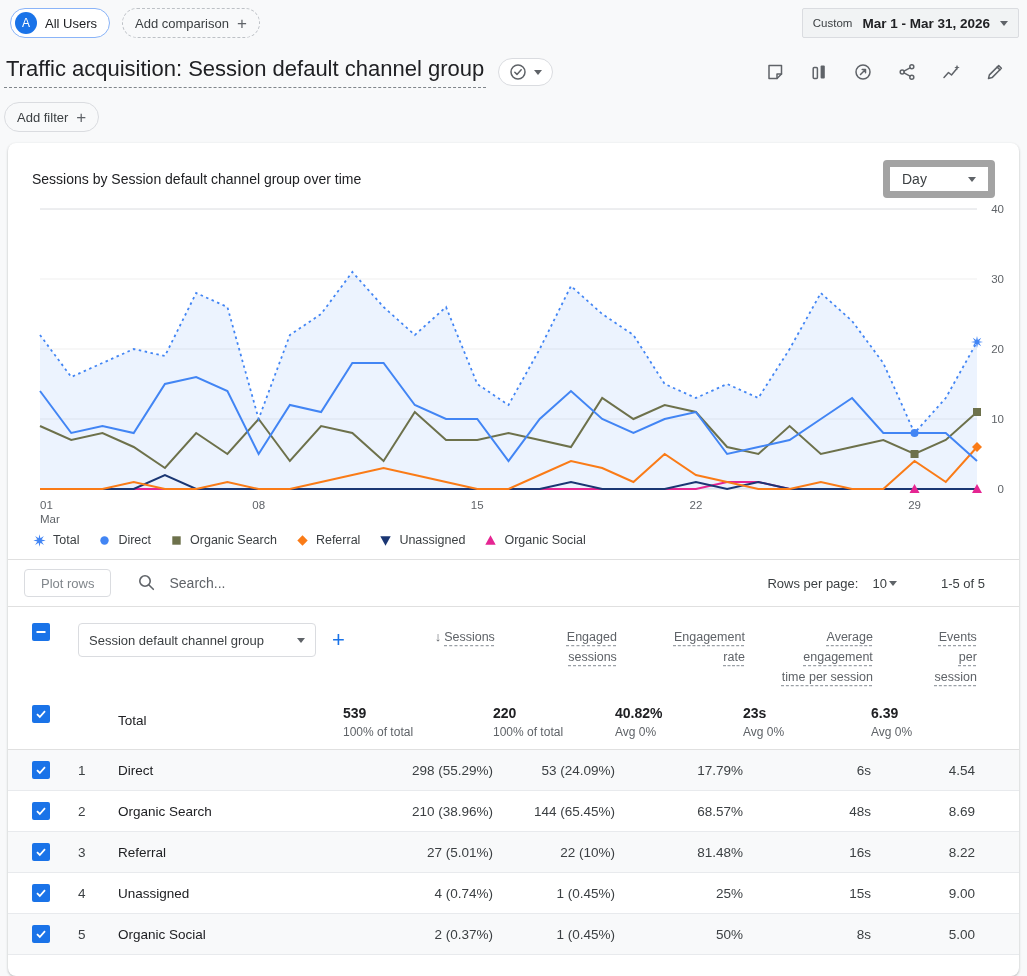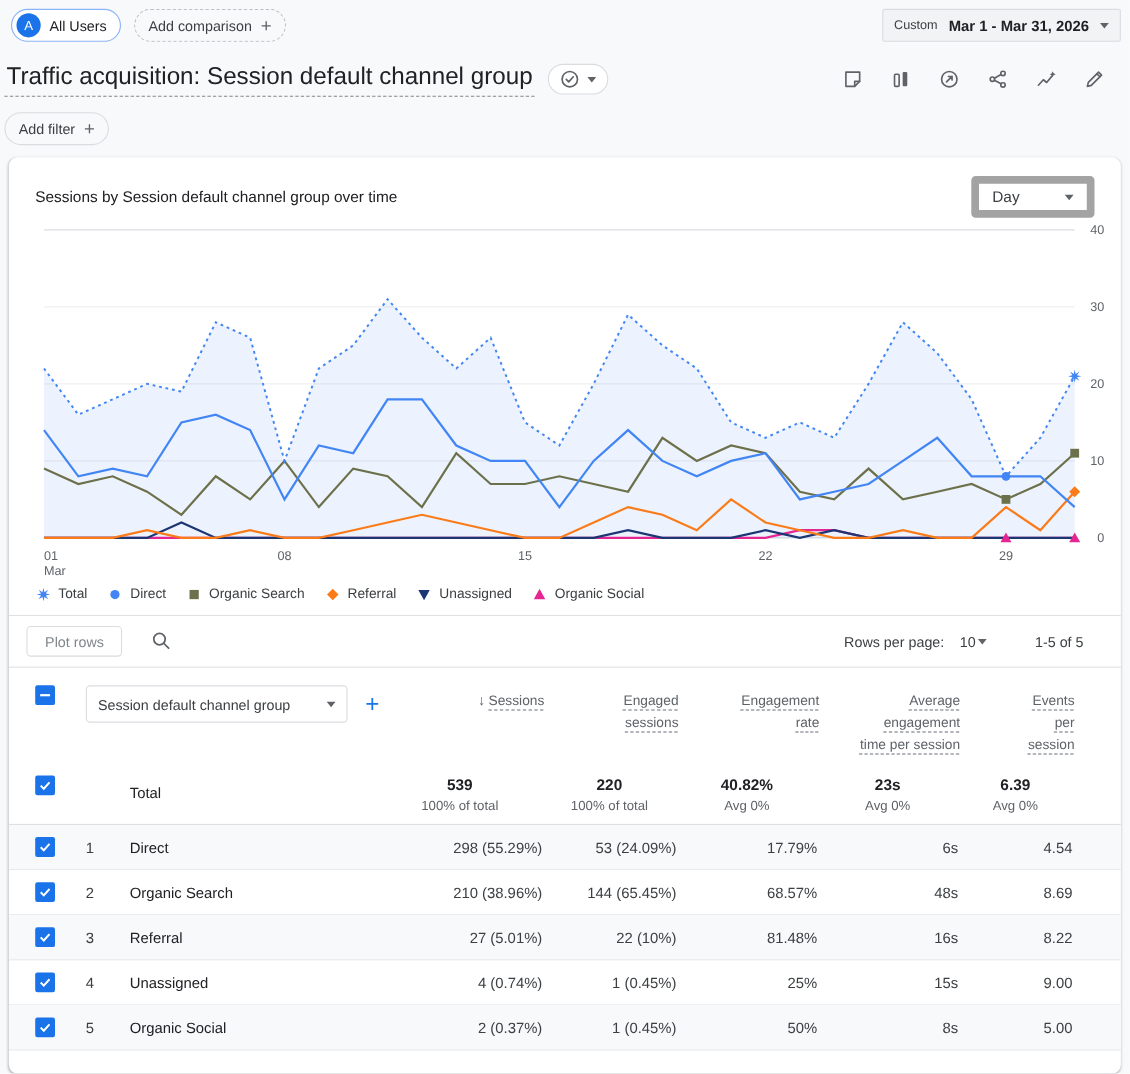--- a/index.html
+++ b/index.html
@@ -69,21 +69,21 @@
   .adddim { color:#1a73e8; font-size:22px; margin-left:16px; cursor:pointer; line-height:1; }
   .hcell { text-align:right; font-size:12.5px; color:#5f6368; line-height:20px; padding-top:4px; cursor:pointer; }
   .hu { text-decoration:underline dashed; text-decoration-color:#9aa0a6; text-underline-offset:4px;
         display:inline-block; text-align:right; }
   .mw72{max-width:72px;} .mw88{max-width:92px;} .mw92{max-width:94px;} .mw56{max-width:58px;}
   .sortarrow { font-size:13px; margin-right:3px; color:#5f6368; }
   .rowgrid { display:grid; grid-template-columns:46px 40px 1fr 150px 122px 128px 128px 104px;
              padding-left:24px; padding-right:44px; align-items:center; }
   .totalrow { padding-top:8px; padding-bottom:10px; border-bottom:1px solid #e0e0e0; align-items:start; }
   .tname { font-size:13.5px; color:#202124; padding-top:8px; }
-  .ncell { text-align:center; }
+  .ncell { text-align:left; }
   .tv { font-size:14px; font-weight:bold; color:#202124; }
   .ts { font-size:12px; color:#5f6368; margin-top:4px; }
   .trow { height:41px; border-bottom:1px solid #e8eaed; font-size:13.5px; }
   .trow:nth-child(odd) { background:#f8f9fa; }
   .rownum { color:#3c4043; }
   .rowname { color:#202124; }
   .rcell { text-align:right; color:#3c4043; }
   .cb { width:18px; height:18px; border-radius:2px; background:#1a73e8; display:flex; align-items:center;
         justify-content:center; cursor:pointer; }
 </style>
@@ -252,20 +252,21 @@
 
   <div class="ttoolbar">
     <div class="plotrows">
       <span>Plot rows</span>
     </div>
     <div class="searchbox">
       <svg width="20" height="20" viewBox="0 0 20 20">
           <circle cx="8" cy="8" r="5.2"></circle>
           <path d="M12 12 L16.3 16.3"></path>
         </svg>
+      <input type="text" placeholder="Search..." style="">
     </div>
     <div class="rpp">
       <span>Rows per page:</span>
       <span class="rppval">10</span>
       <span class="car"></span>
       <span class="rpprange">1-5 of 5</span>
     </div>
   </div>
 
   <div class="thead">

